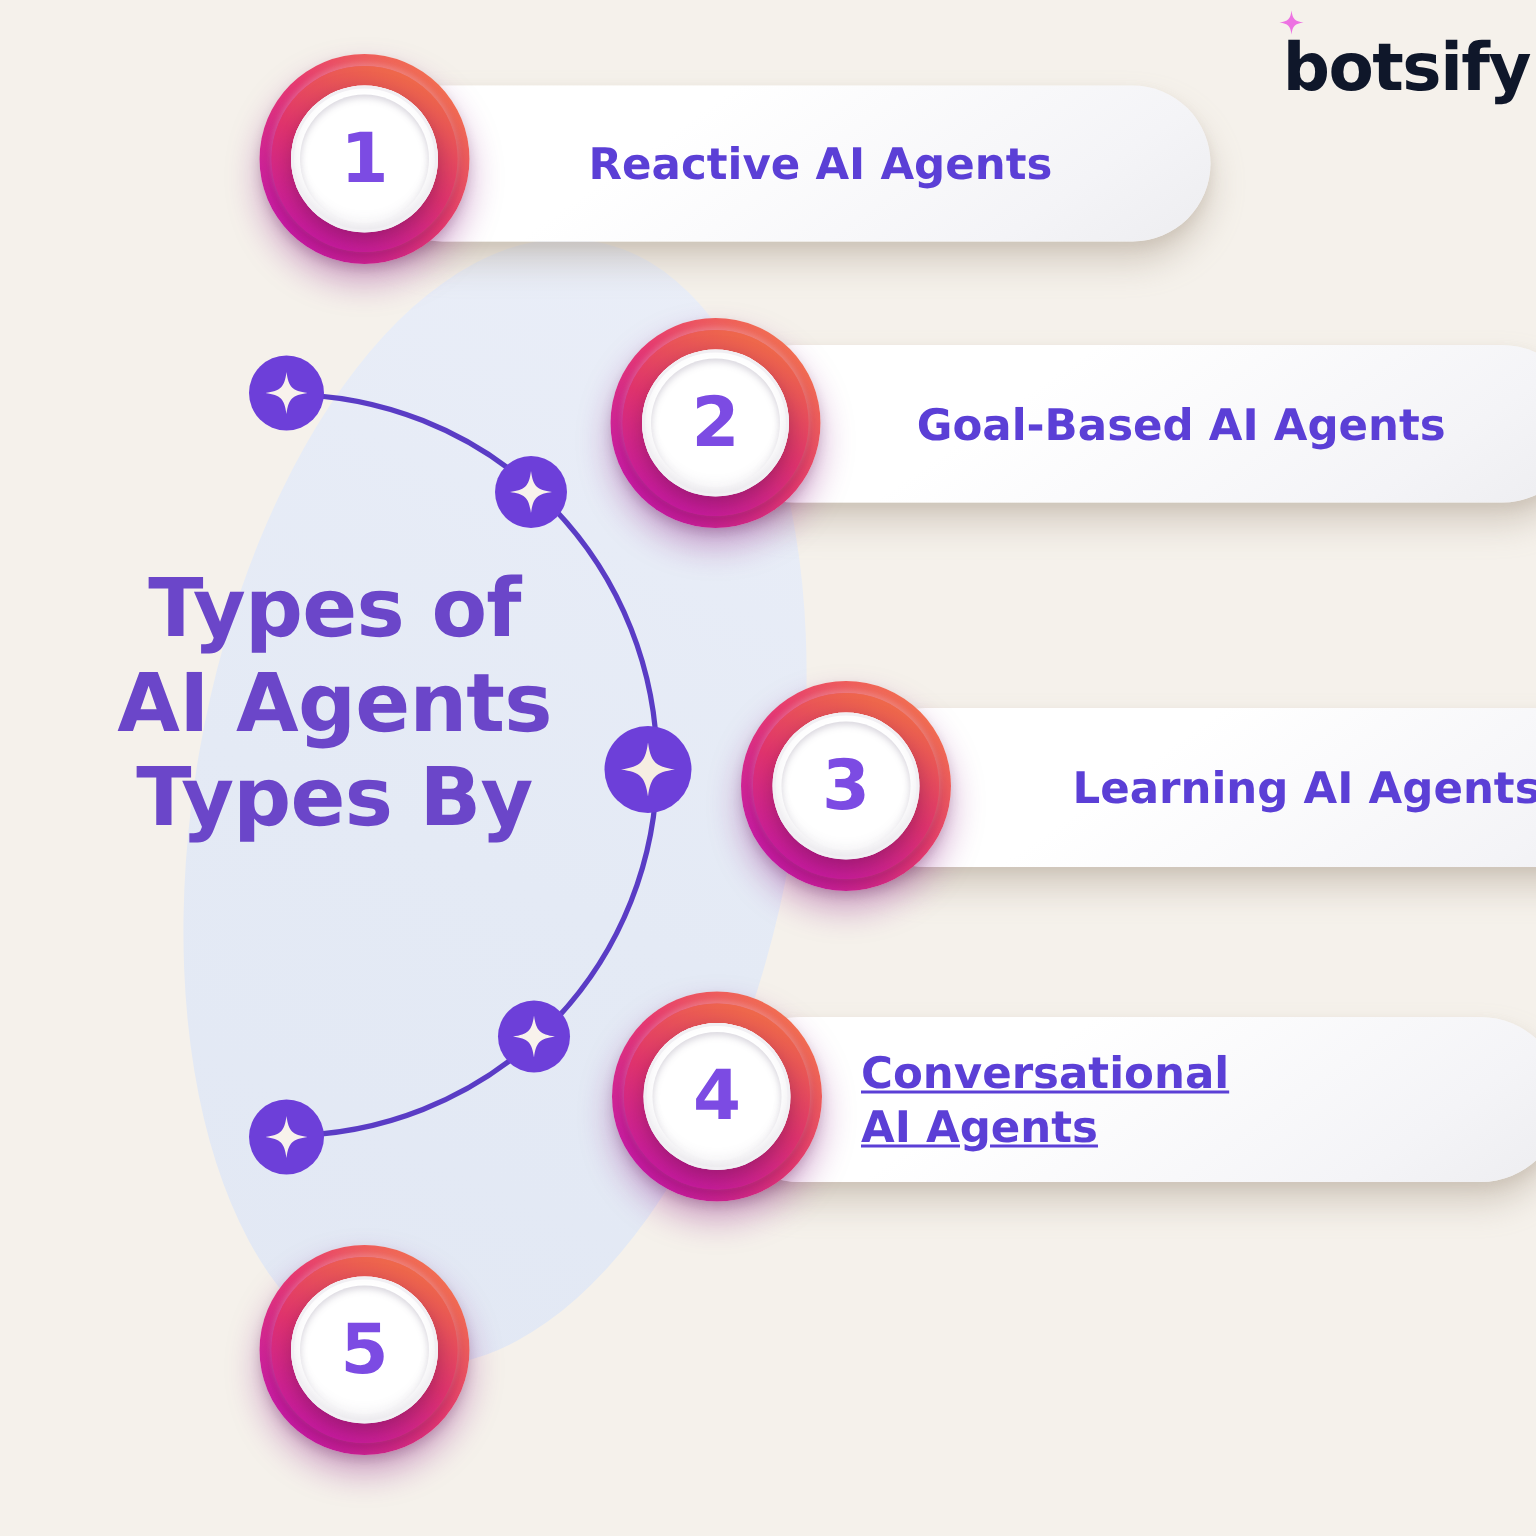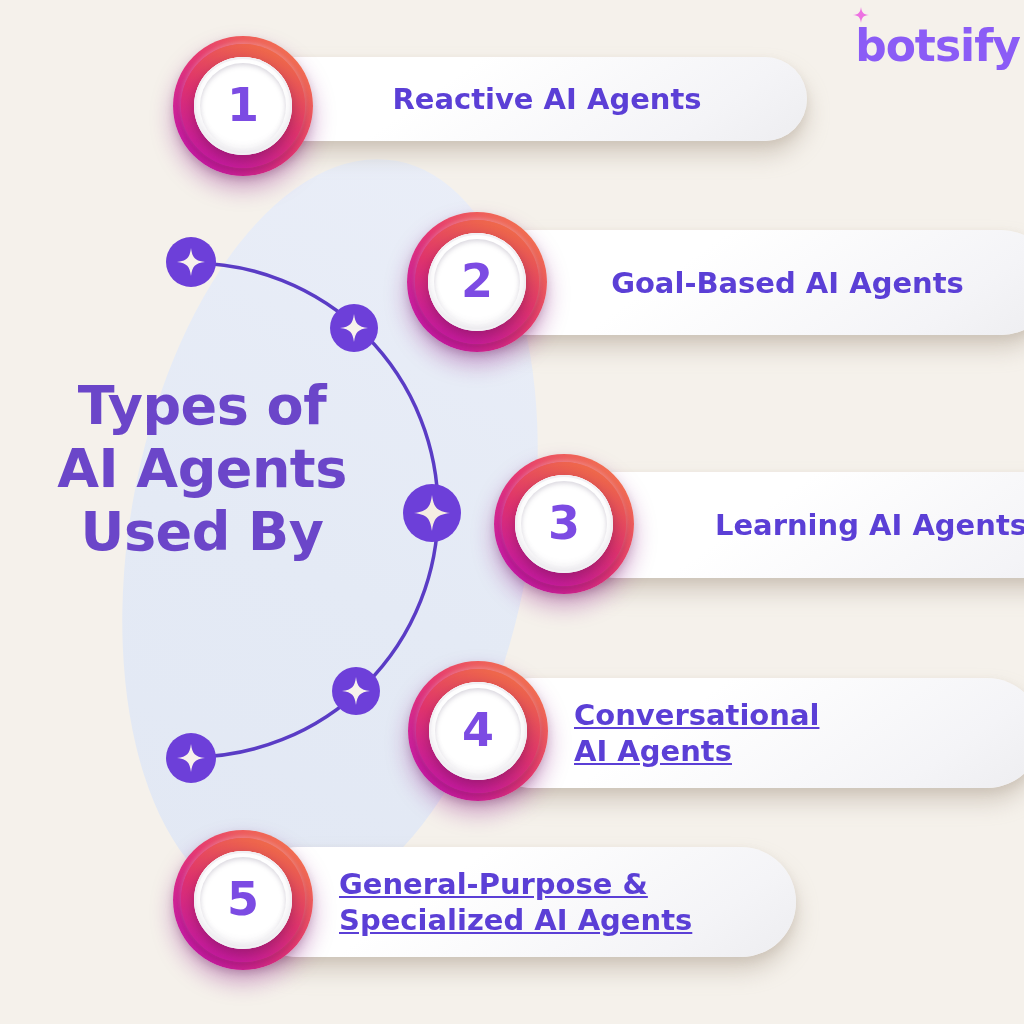--- a/index.html
+++ b/index.html
@@ -15,50 +15,50 @@
     position:absolute;
     left:130px;top:155px;width:400px;height:760px;
     border-radius:50%;
     background:linear-gradient(195deg,#EAEEF8 0%,#E4EAF5 55%,#E2E8F4 100%);
     transform:rotate(10deg);
   }
   
   .arc-svg{position:absolute;left:0;top:0;pointer-events:none;}
   
   .title{
-    position:absolute;left:2px;top:374px;width:400px;
+    position:absolute;left:23px;top:374px;width:400px;
     text-align:center;
     color:#6B46C9;
     font-size:54px;font-weight:700;line-height:63px;
     letter-spacing:-0.5px;
   }
   .title .t-line{display:block;}
   
   .logo{
     position:absolute;left:840px;top:20px;width:180px;
     text-align:right;
-    color:#8b5cf6;
+    color:#0f172a;
     font-size:44px;font-weight:700;letter-spacing:-1px;
   }
   .logo-star{position:absolute;left:852px;top:6px;}
   
   .pill{
     position:absolute;
     border-radius:60px;
     background:linear-gradient(145deg,#FFFFFF 35%,#F4F4F7 80%,#EDEDF0 100%);
     box-shadow:0 14px 22px rgba(170,155,138,0.42),0 4px 8px rgba(170,155,138,0.20);
     display:flex;align-items:center;
     color:#5B3FD6;font-weight:700;font-size:29px;
     z-index:2;
   }
   .p-center{justify-content:center;padding-left:84px;padding-right:40px;}
   .p-left{justify-content:flex-start;padding-left:96px;padding-right:16px;}
   .pill .line{display:block;line-height:36px;text-decoration:underline;}
   .pill .single{line-height:32px;}
-  .pill1{left:243px;top:57px;width:440px;height:84px;}
+  .pill1{left:243px;top:57px;width:440px;height:104px;}
   .pill2{left:477px;top:230px;width:453px;height:105px;}
   .pill3{left:564px;top:472px;width:446px;height:106px;}
   .pill4{left:478px;top:678px;width:452px;height:110px;}
   .pill5{left:243px;top:847px;width:441px;height:110px;}
   
   .badge{
     position:absolute;width:140px;height:140px;border-radius:50%;
     background:linear-gradient(225deg,#F68345 0%,#E63A70 48%,#BC10B8 100%);
     box-shadow:0 12px 22px rgba(140,20,130,0.38),0 4px 8px rgba(0,0,0,0.12);
     z-index:3;
@@ -119,21 +119,21 @@
     </g>
     <g transform="translate(191,758)">
       <circle r="25" fill="#6D3FD9"></circle>
       <path d="M0,-14 C1.4,-3.9 3.9,-1.4 14,0 C3.9,1.4 1.4,3.9 0,14 C-1.4,3.9 -3.9,1.4 -14,0 C-3.9,-1.4 -1.4,-3.9 0,-14 Z" fill="#F8F2EC"></path>
     </g>
   </svg>
 
   <h1 class="title" style="margin:0;">
     <span class="t-line">Types of</span>
     <span class="t-line">AI Agents</span>
-    <span class="t-line">Used By</span>
+    <span class="t-line">Types By</span>
   </h1>
 
   <svg class="logo-star" width="18" height="18" viewBox="-9 -9 18 18">
     <path d="M0,-8 C0.8,-2.2 2.2,-0.8 8,0 C2.2,0.8 0.8,2.2 0,8 C-0.8,2.2 -2.2,0.8 -8,0 C-2.2,-0.8 -0.8,-2.2 0,-8 Z" fill="#ED72E2"></path>
   </svg>
   <div class="logo">
     <span>botsify</span>
   </div>
 
   <div class="pill pill1 p-center">
@@ -172,26 +172,20 @@
       <span class="line">AI Agents</span>
     </div>
   </div>
   <div class="badge badge4">
     <div class="badge-ring"></div>
     <div class="badge-face">
       <span class="badge-num">4</span>
     </div>
   </div>
 
-  <div class="pill pill5 p-left">
-    <div>
-      <span class="line">General-Purpose &amp;</span>
-      <span class="line">Specialized AI Agents</span>
-    </div>
-  </div>
   <div class="badge badge5">
     <div class="badge-ring"></div>
     <div class="badge-face">
       <span class="badge-num">5</span>
     </div>
   </div>
 
 </div>
 
 </body></html>

